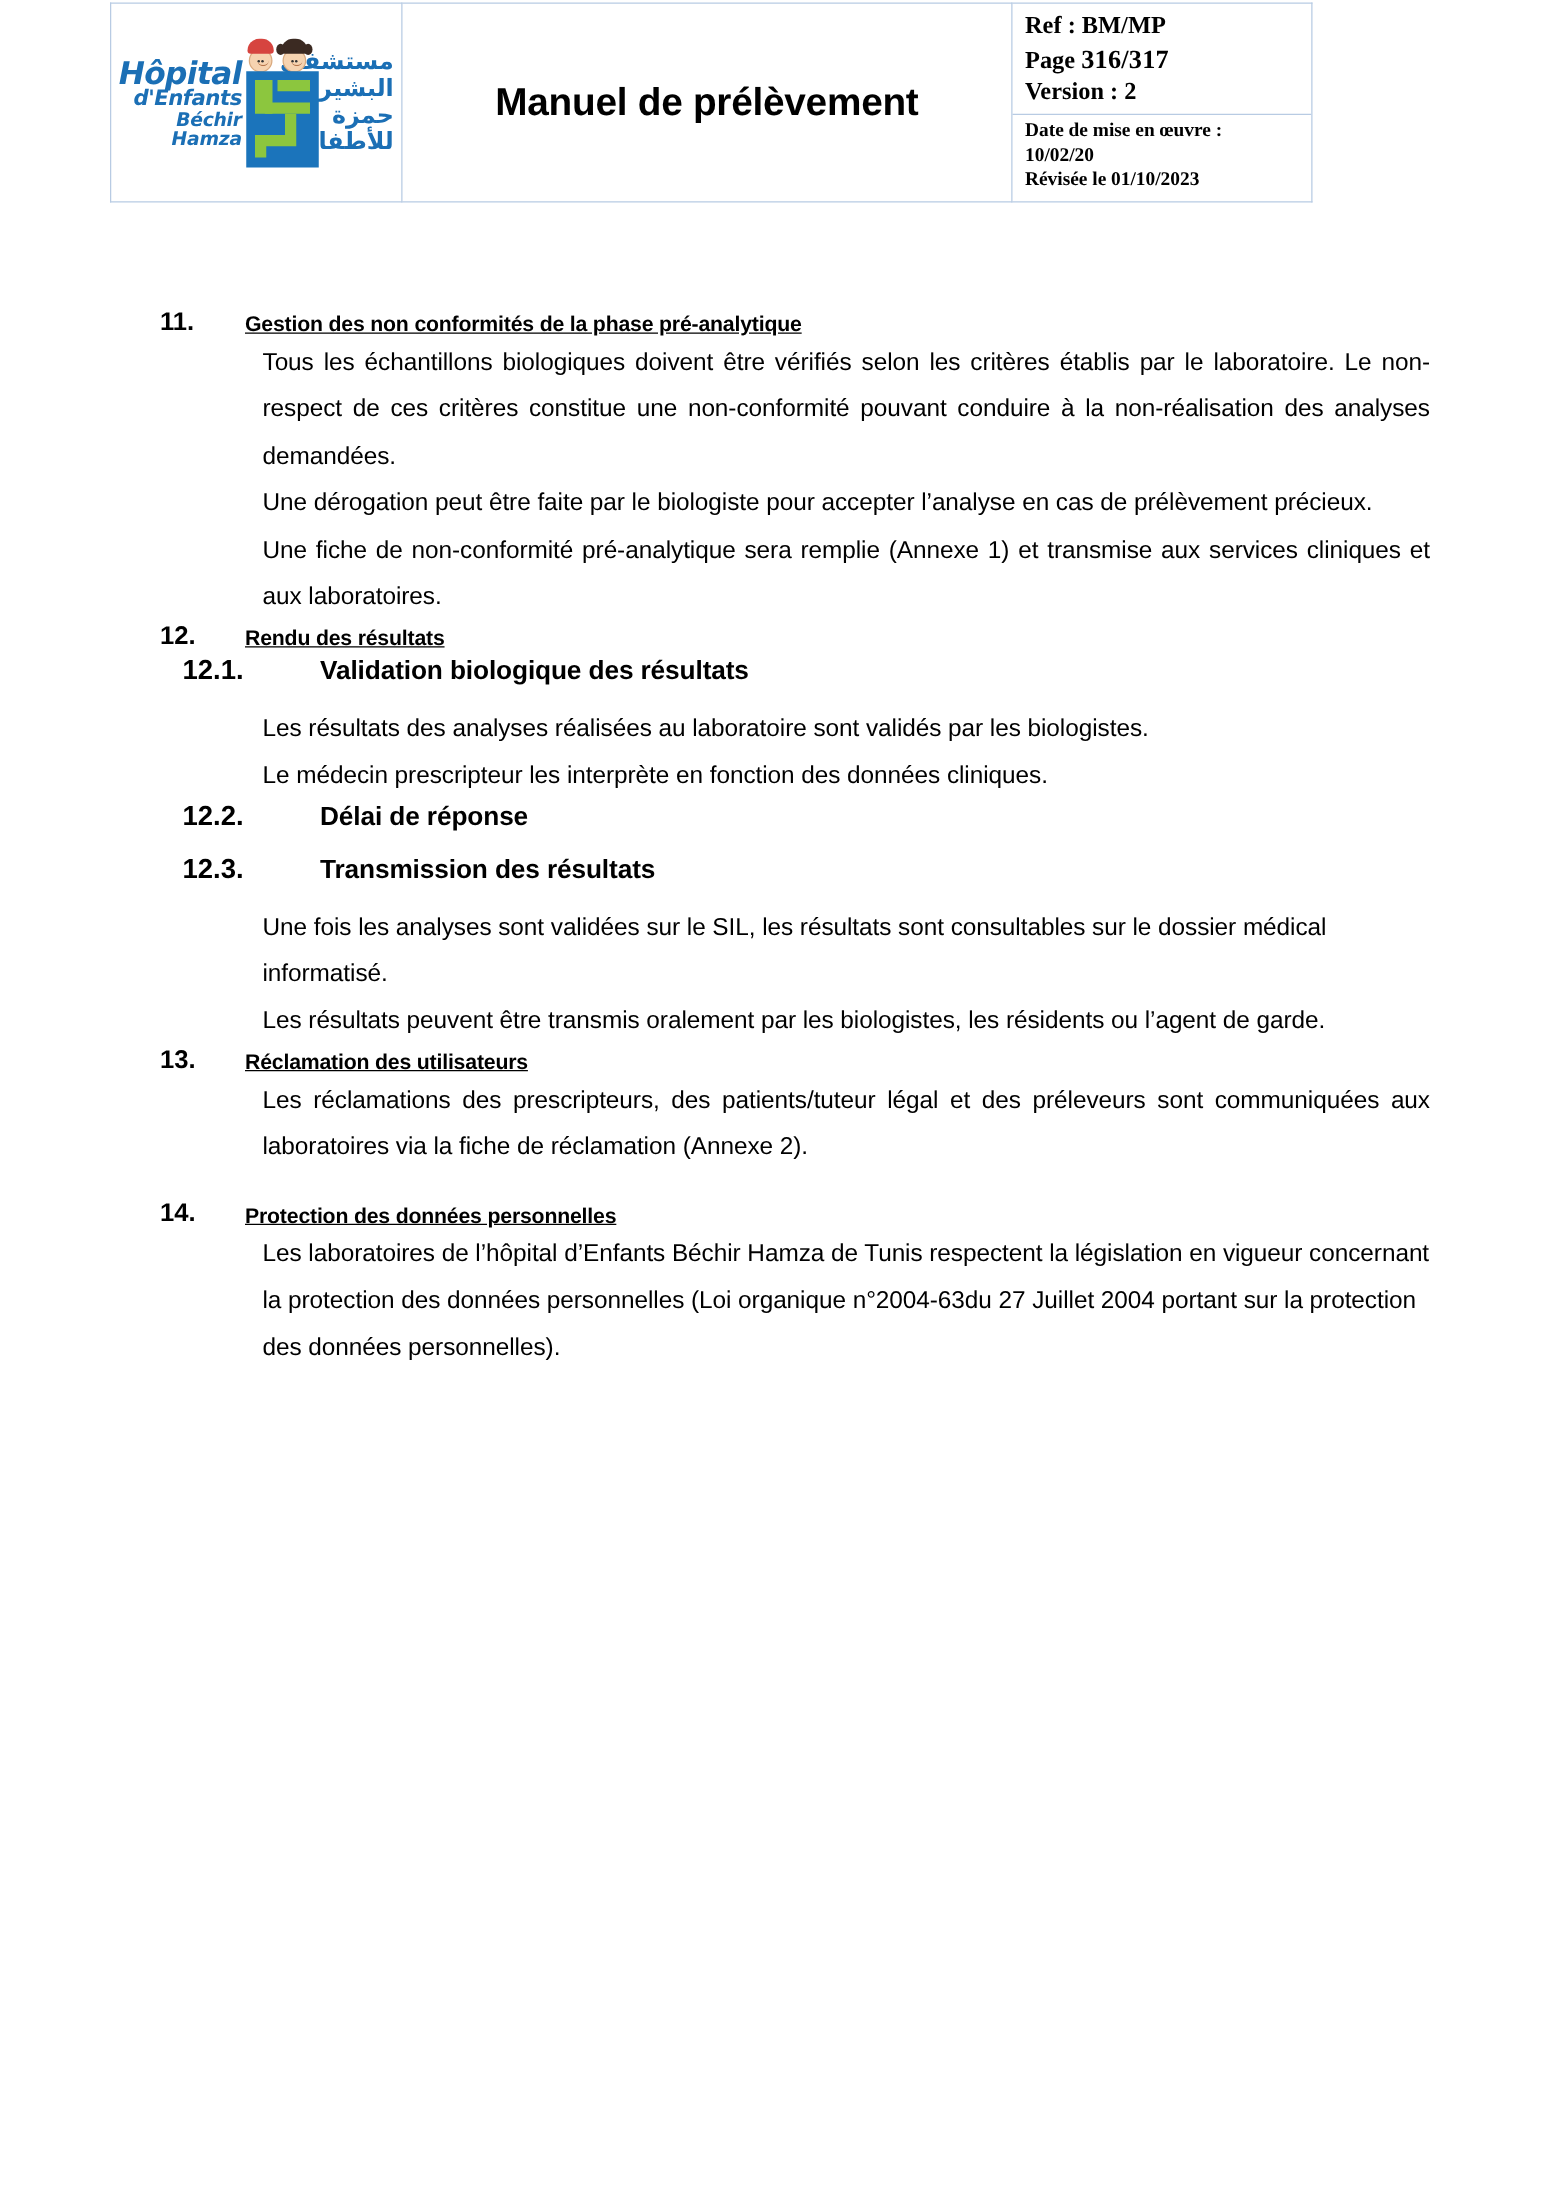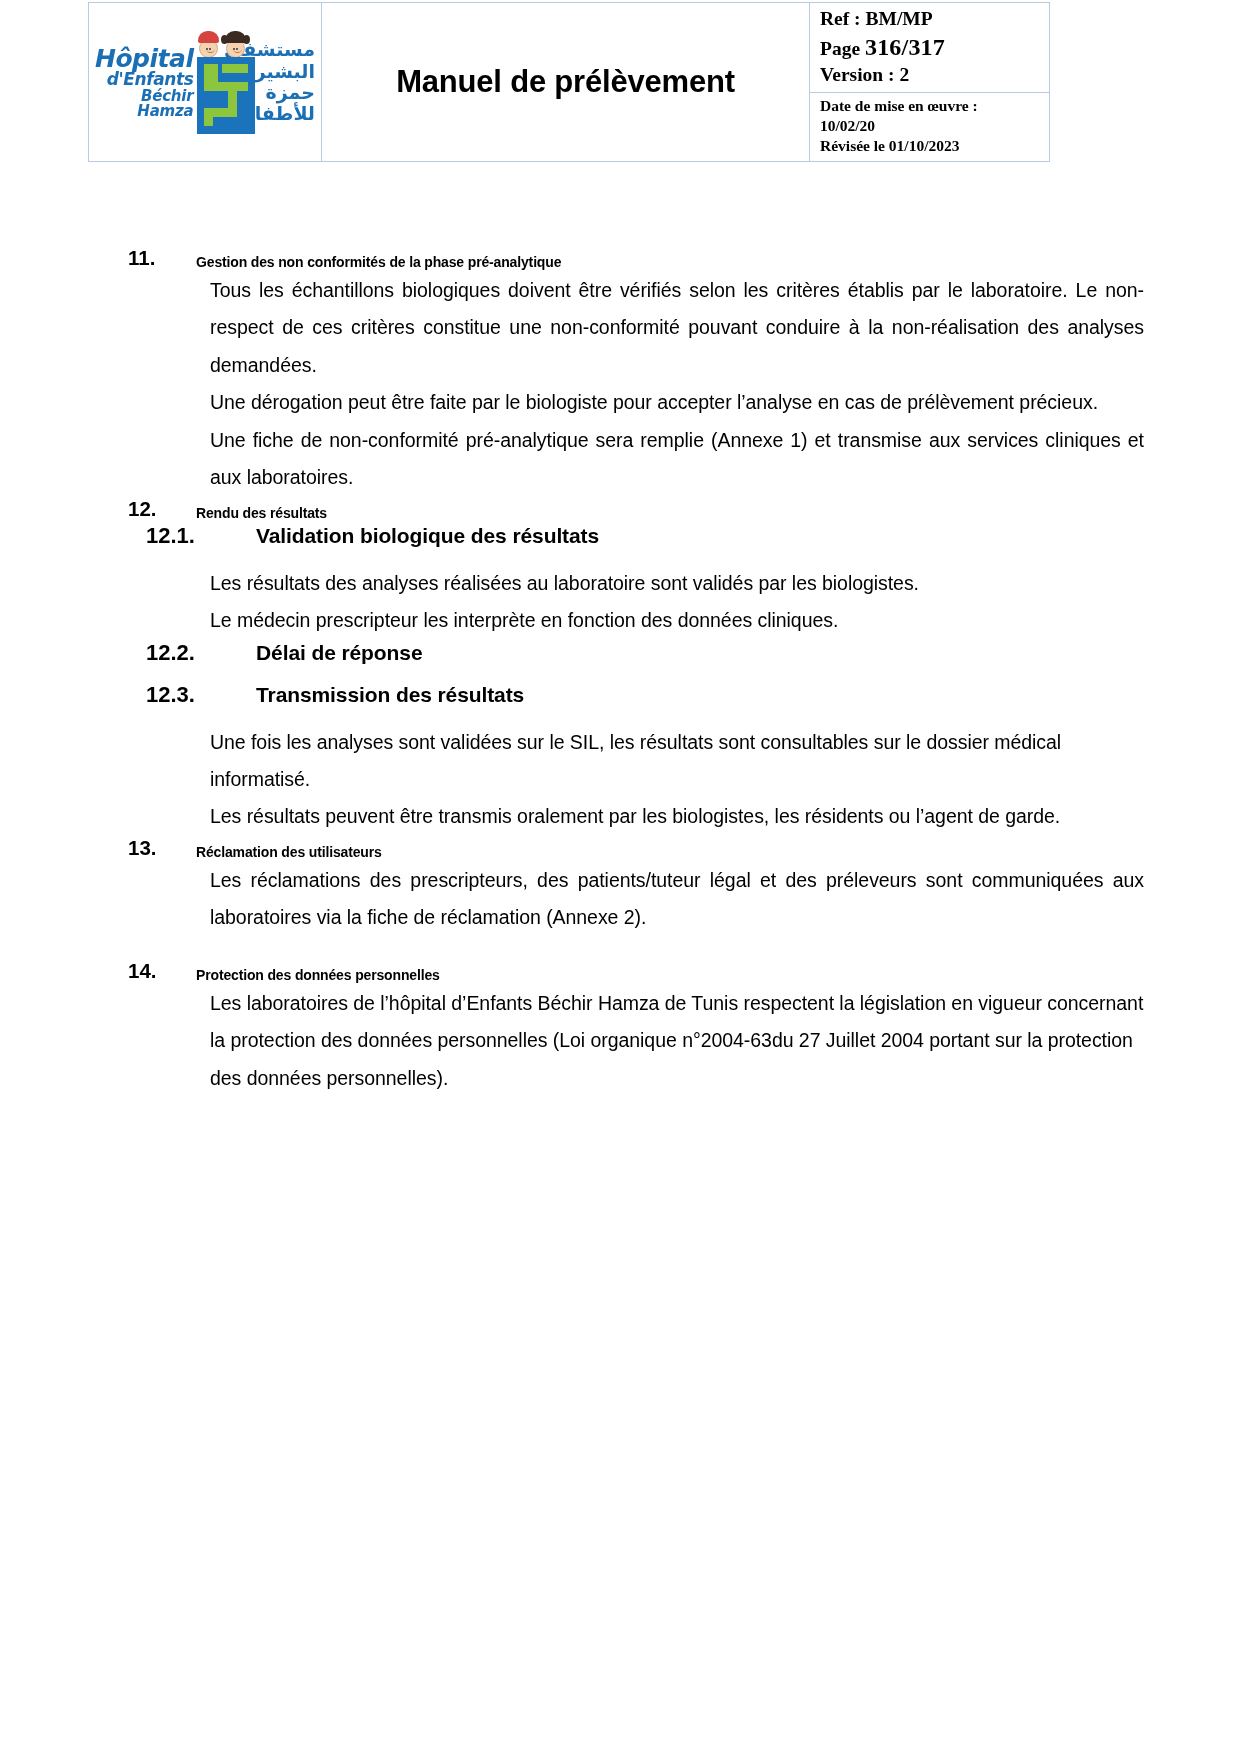--- a/index.html
+++ b/index.html
@@ -48,21 +48,21 @@
     border: none;
     border-bottom: 1px solid #b8cbe3;
     padding: 3px 0 4px 10px;
     font-family: "Liberation Serif", serif;
     font-weight: bold;
     line-height: 1.28;
   }
   .meta-inner tr:last-child td { border-bottom: none; }
   .meta-top  { font-size: 19.5px; }
   .meta-bot  { font-size: 15.5px; }
-  .page-num  { font-size: 24px; letter-spacing: 0.2px; }
+  .page-num  { font-size: 21px; letter-spacing: 0.2px; }
 
   .doc-title {
     font-family: "Liberation Sans", sans-serif;
     font-weight: bold;
     font-size: 31px;
     letter-spacing: -0.2px;
   }
 
   
   .logo-wrap {
@@ -163,22 +163,23 @@
     margin: 0 0 2px 0;
   }
   .h1-num {
     font-weight: bold;
     font-size: 20.5px;
     width: 68px;
     flex: 0 0 68px;
   }
   .h1-txt {
     font-weight: bold;
-    font-size: 14px;
+    font-size: 17px;
     letter-spacing: -0.15px;
+    text-decoration: underline;
   }
 
   .h2-row {
     display: flex;
     align-items: baseline;
     margin: 0 0 2px 18px;
   }
   .h2-num {
     font-weight: bold;
     font-size: 22px;

